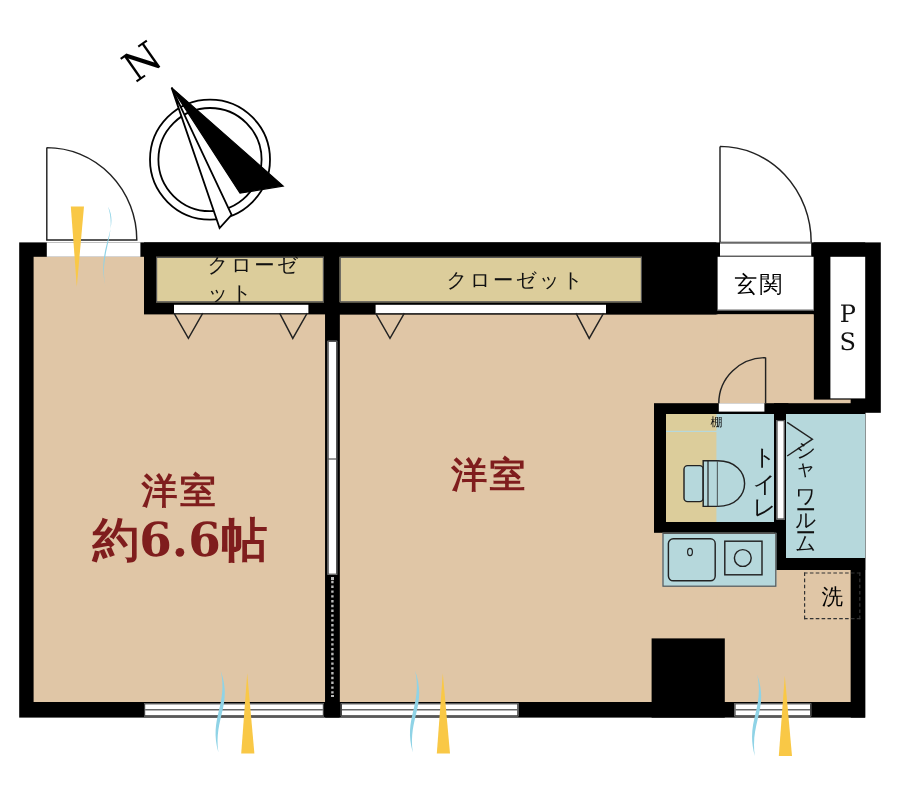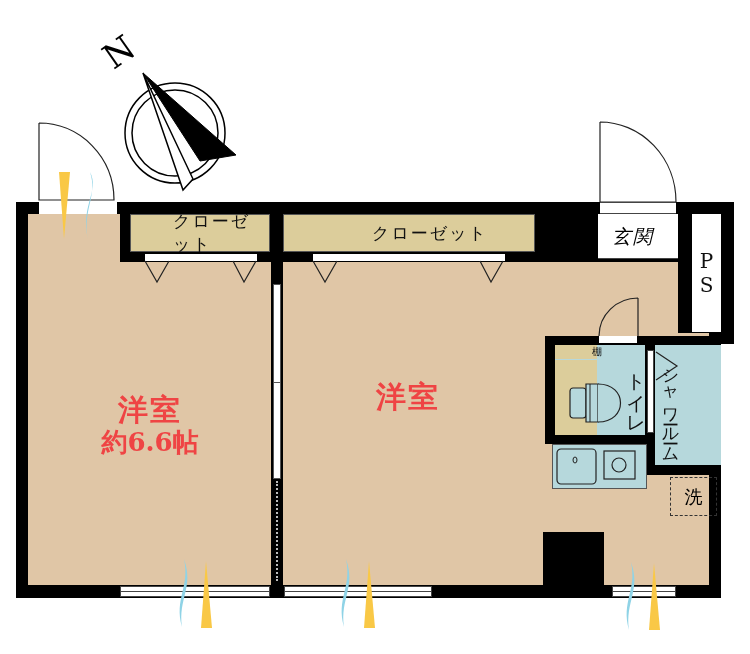--- a/index.html
+++ b/index.html
@@ -5,23 +5,23 @@
   html, body { margin: 0; padding: 0; background: #ffffff; }
   body { width: 750px; height: 654px; position: relative; overflow: hidden;
          font-family: "DejaVu Serif", "Liberation Serif", serif; }
   .abs { position: absolute; box-sizing: border-box; }
   .wall { background: #000; }
   .floor { background: #e0c6a6; }
   .closet { background: #dccd9b; border: 1px solid #555; display: flex; align-items: center; justify-content: center;
             font-size: 17px; letter-spacing: 2px; color: #111; padding-left: 42px; }
   .white { background: #fff; }
   .wet { background: #b6d8dc; }
-  .room-label { text-align: center; color: #ef4444; line-height: 1.15; }
+  .room-label { text-align: center; color: #7f1d1d; line-height: 1.15; }
   .room-label .name { font-size: 30px; font-weight: bold; letter-spacing: 2px; }
-  .room-label .size { font-size: 26px; font-weight: bold; }
+  .room-label .size { font-size: 39px; font-weight: bold; }
   .vtext { writing-mode: vertical-rl; text-orientation: upright; color: #111; }
   svg { position: absolute; overflow: visible; }
 </style>
 </head>
 <body>
 
 <div class="abs" style="left:100px;top:28px;width:140px;height:160px;">
   <span class="abs" style="left:4px;top:4px;font-size:34px;transform:rotate(-35deg);font-family:'DejaVu Serif',serif;">N</span>
   <svg width="140" height="160" style="left:0;top:0;">
     <circle cx="75" cy="105" r="50" fill="none" stroke="#000" stroke-width="1.5"></circle>
@@ -70,21 +70,21 @@
 <svg width="200" height="30" style="left:310px;top:261px;">
   <polyline points="3,0 15,21 27,0" fill="none" stroke="#222" stroke-width="1.2"></polyline>
   <polyline points="170,0 181,21 193,0" fill="none" stroke="#222" stroke-width="1.2"></polyline>
 </svg>
 
 <div class="abs wall" style="left:271px;top:252px;width:12px;height:346px;"></div>
 <div class="abs white" style="left:273px;top:284px;width:8px;height:195px;border:1px solid #555;"></div>
 <div class="abs" style="left:273px;top:382px;width:8px;height:1px;background:#555;"></div>
 <div class="abs" style="left:276px;top:481px;width:2px;height:100px;border-left:2px dotted #bbb;"></div>
 
-<div class="abs white" style="left:598px;top:214px;width:80px;height:45px;border-bottom:1px solid #444;font-style:italic;">
+<div class="abs white" style="left:598px;top:214px;width:80px;height:45px;border-bottom:1px solid #444;">
   <span class="abs" style="left:14px;top:10px;font-size:19px;letter-spacing:2px;">玄関</span>
 </div>
 <div class="abs white" style="left:600px;top:202px;width:76px;height:12px;border-top:1px solid #444;border-bottom:1px solid #444;"></div>
 <div class="abs floor" style="left:598px;top:262px;width:80px;height:80px;"></div>
 
 <div class="abs white" style="left:692px;top:214px;width:29px;height:118px;display:flex;align-items:center;justify-content:center;">
   <span class="vtext" style="font-size:20px;">PS</span>
 </div>
 
 <div class="abs wall" style="left:545px;top:336px;width:112px;height:108px;"></div>

